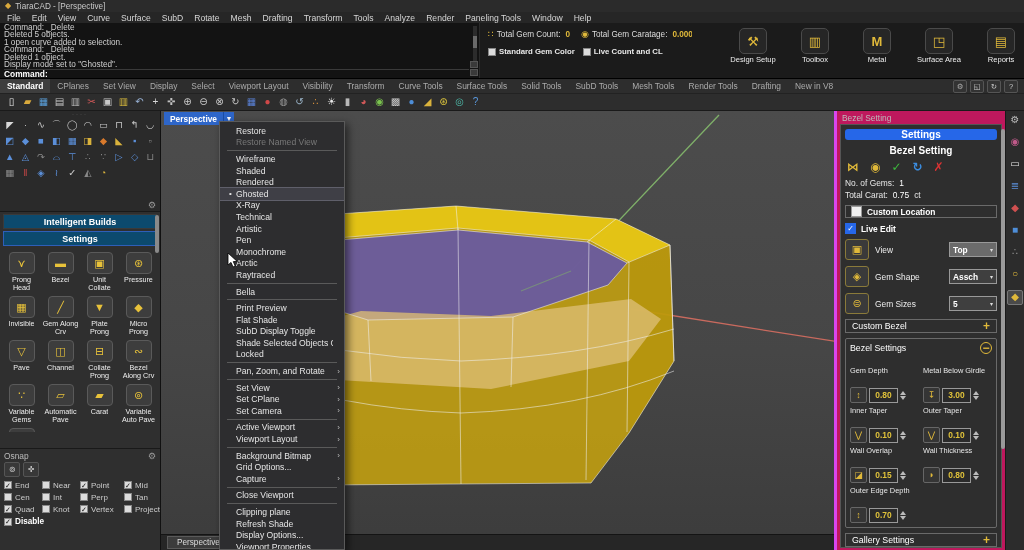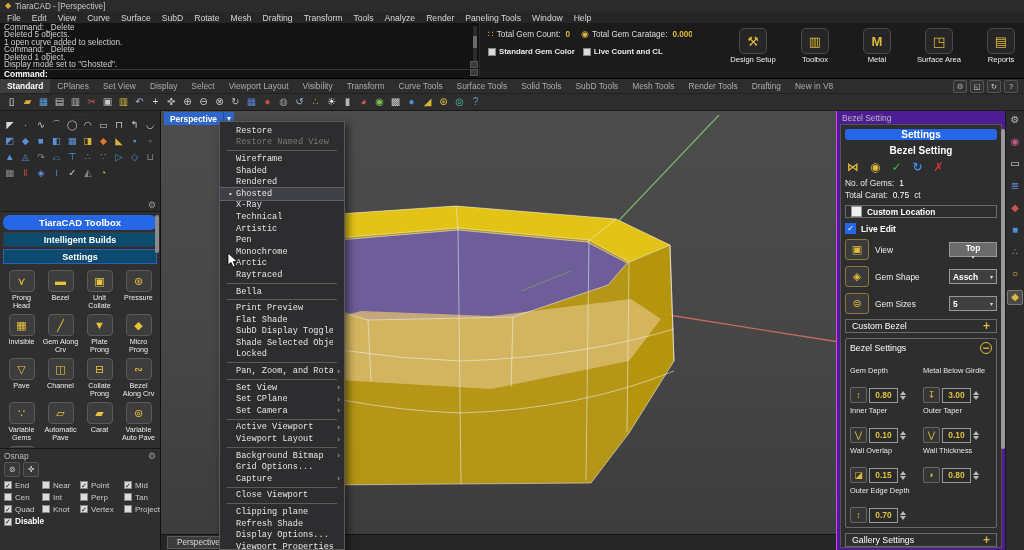--- a/index.html
+++ b/index.html
@@ -71,46 +71,46 @@
   .vp-tab{position:absolute;left:3px;top:1px;display:flex;height:13px;z-index:3;}
   .vp-tab .lbl{background:#2e66c9;color:#fff;font-weight:bold;font-size:8.4px;display:flex;align-items:center;padding:0 6px;}
   .vp-tab .arr{background:#2e66c9;border-left:1px solid #1b4da6;color:#fff;width:10px;display:flex;align-items:center;justify-content:center;font-size:7px;}
   .vp-bottom{position:absolute;left:0;right:0;bottom:0;height:15px;background:#262626;border-top:1px solid #141414;display:flex;align-items:center;gap:3px;padding:0 6px;z-index:2;}
   .vpb-tab{height:11px;background:#3c3c3c;border:1px solid #5a5a5a;color:#ddd;font-size:8.2px;display:flex;align-items:center;padding:0 9px;}
   
   .ctx{position:absolute;left:58px;top:10px;bottom:0;width:126px;background:#2d2d2f;border:1px solid #5a5a5a;box-shadow:3px 3px 8px rgba(0,0,0,.55);z-index:5;padding-top:3px;box-sizing:border-box;overflow:hidden;}
   .ctx-item{height:11.6px;display:flex;align-items:center;padding:0 4px 0 5px;font-size:8.6px;color:#e6e6e6;cursor:default;}
   .ctx-item .gut{width:11px;flex:0 0 auto;text-align:center;font-size:8px;}
   .ctx-item.bullet .gut::before{content:"•";}
-  .ctx-item .lbl{flex:1;white-space:nowrap;overflow:hidden;font-family:Liberation Mono, monospace;}
+  .ctx-item .lbl{flex:1;white-space:nowrap;overflow:hidden;}
   .ctx-item .arr{width:7px;text-align:right;color:#bbb;font-size:8px;}
   .ctx-item.has-sub .arr::before{content:"›";}
   .ctx-item.disabled{color:#787878;}
   .ctx-item.hover{background:#3f3f46;outline:1px solid #5f5f6a;}
   .ctx-item.separator{height:1px;background:#5a5a5a;margin:2px 7px;padding:0;}
   .cursor{position:absolute;left:66px;top:142px;z-index:9;}
   
-  .rightpanel{width:168px;flex:0 0 auto;background:#4c1d95;position:relative;display:flex;flex-direction:column;border-left:1px solid #d946ef;}
+  .rightpanel{width:168px;flex:0 0 auto;background:#be185d;position:relative;display:flex;flex-direction:column;border-left:3px solid #d946ef;}
   .rp-head{height:13px;display:flex;align-items:center;padding:0 5px;font-size:8.4px;color:#bbb;flex:0 0 auto;}
   .rp-body{flex:1;margin:0 3px 2px 3px;border:1px solid #555;background:#2e2e2e;padding:4px;overflow:hidden;display:flex;flex-direction:column;gap:5px;}
   .btn-settings{height:16px;background:#2667e8;border-radius:3px;color:#fff;font-weight:bold;font-size:10px;display:flex;align-items:center;justify-content:center;}
   .rp-title{text-align:center;font-weight:bold;font-size:10px;color:#fff;}
   .rp-actions{display:flex;gap:11px;padding:0 2px;align-items:center;}
   .rp-actions span{font-size:12px;font-weight:bold;line-height:12px;}
   .rp-stat{display:flex;gap:5px;font-size:8.4px;color:#e6e6e6;}
   .rp-stat b{font-weight:normal;color:#fff;}
   .boxrow{border:1px solid #6a6a6a;height:18px;display:flex;align-items:center;gap:5px;padding:0 5px;font-size:8.4px;font-weight:bold;color:#fff;}
   .boxrow .cbw{width:9px;height:9px;background:#f0f0f0;border:1px solid #999;flex:0 0 auto;}
   .liverow{display:flex;align-items:center;gap:5px;font-size:8.4px;font-weight:bold;color:#fff;}
   .cb-blue{width:9px;height:9px;background:#2667e8;border:1px solid #2667e8;color:#fff;font-size:8px;line-height:9px;text-align:center;flex:0 0 auto;}
   .ddrow{display:flex;align-items:center;gap:6px;}
   .dd-ico{width:22px;height:19px;background:#3a3a3a;border:1px solid #8a7a3a;border-radius:3px;display:flex;align-items:center;justify-content:center;color:#e0b93a;font-size:11px;flex:0 0 auto;}
   .dd-lbl{flex:1;font-size:8.4px;color:#eee;}
   .dd{width:48px;height:15px;border:1px solid #999;background:#3f3f3f;display:flex;align-items:center;justify-content:space-between;padding:0 3px;font-size:8.4px;font-weight:bold;color:#fff;box-sizing:border-box;}
-  .dd.light{background:#6b6b6b;flex-direction:column;}
+  .dd.light{background:#6b6b6b;}
   .dd .dda{font-size:6px;color:#ddd;}
   .custombox{border:1px solid #6a6a6a;height:20px;display:flex;align-items:center;justify-content:space-between;padding:0 6px;font-size:8.8px;color:#fff;}
   .plus{color:#e0b93a;font-size:12px;font-weight:bold;line-height:12px;}
   .minus{color:#e0b93a;font-size:12px;font-weight:bold;line-height:10px;border:1px solid #e0b93a;border-radius:50%;width:10px;height:10px;display:flex;align-items:center;justify-content:center;}
   .group{border:1px solid #6a6a6a;border-radius:2px;padding:3px 4px 4px;}
   .grp-head{display:flex;align-items:center;justify-content:space-between;font-size:8.8px;color:#fff;margin-bottom:12px;}
   .spin-grid{display:grid;grid-template-columns:1fr 1fr;gap:3px 4px;}
   .spin-lbl{font-size:7.4px;color:#e8e8e8;margin-bottom:12px;white-space:nowrap;overflow:hidden;}
   .spin-ctl{display:flex;align-items:center;gap:2px;}
   .spin-ico{width:15px;height:14px;border:1px solid #666;background:#353535;border-radius:2px;display:flex;align-items:center;justify-content:center;color:#e0b93a;font-size:9px;flex:0 0 auto;}
@@ -334,21 +334,20 @@
             <span class="pli" style="color: rgb(200, 200, 200);">✓</span>
             <span class="pli" style="color: rgb(136, 136, 136);">◭</span>
             <span class="pli" style="color: rgb(217, 178, 60);">◔</span>
           </div>
       </div>
       <div class="pal-foot">
         <span>⚙</span>
       </div>
 
       <div class="toolbox">
-        <div class="tb-head">TiaraCAD Toolbox</div>
         <div class="tb-sec">Intelligent Builds</div>
         <div class="tb-sec blue">Settings</div>
         <div class="tools">
 
             <div class="tool">
               <div class="tool-ico">
                 <span>⋎</span>
               </div>
               <div class="tool-lbl">Prong Head</div>
             </div>

